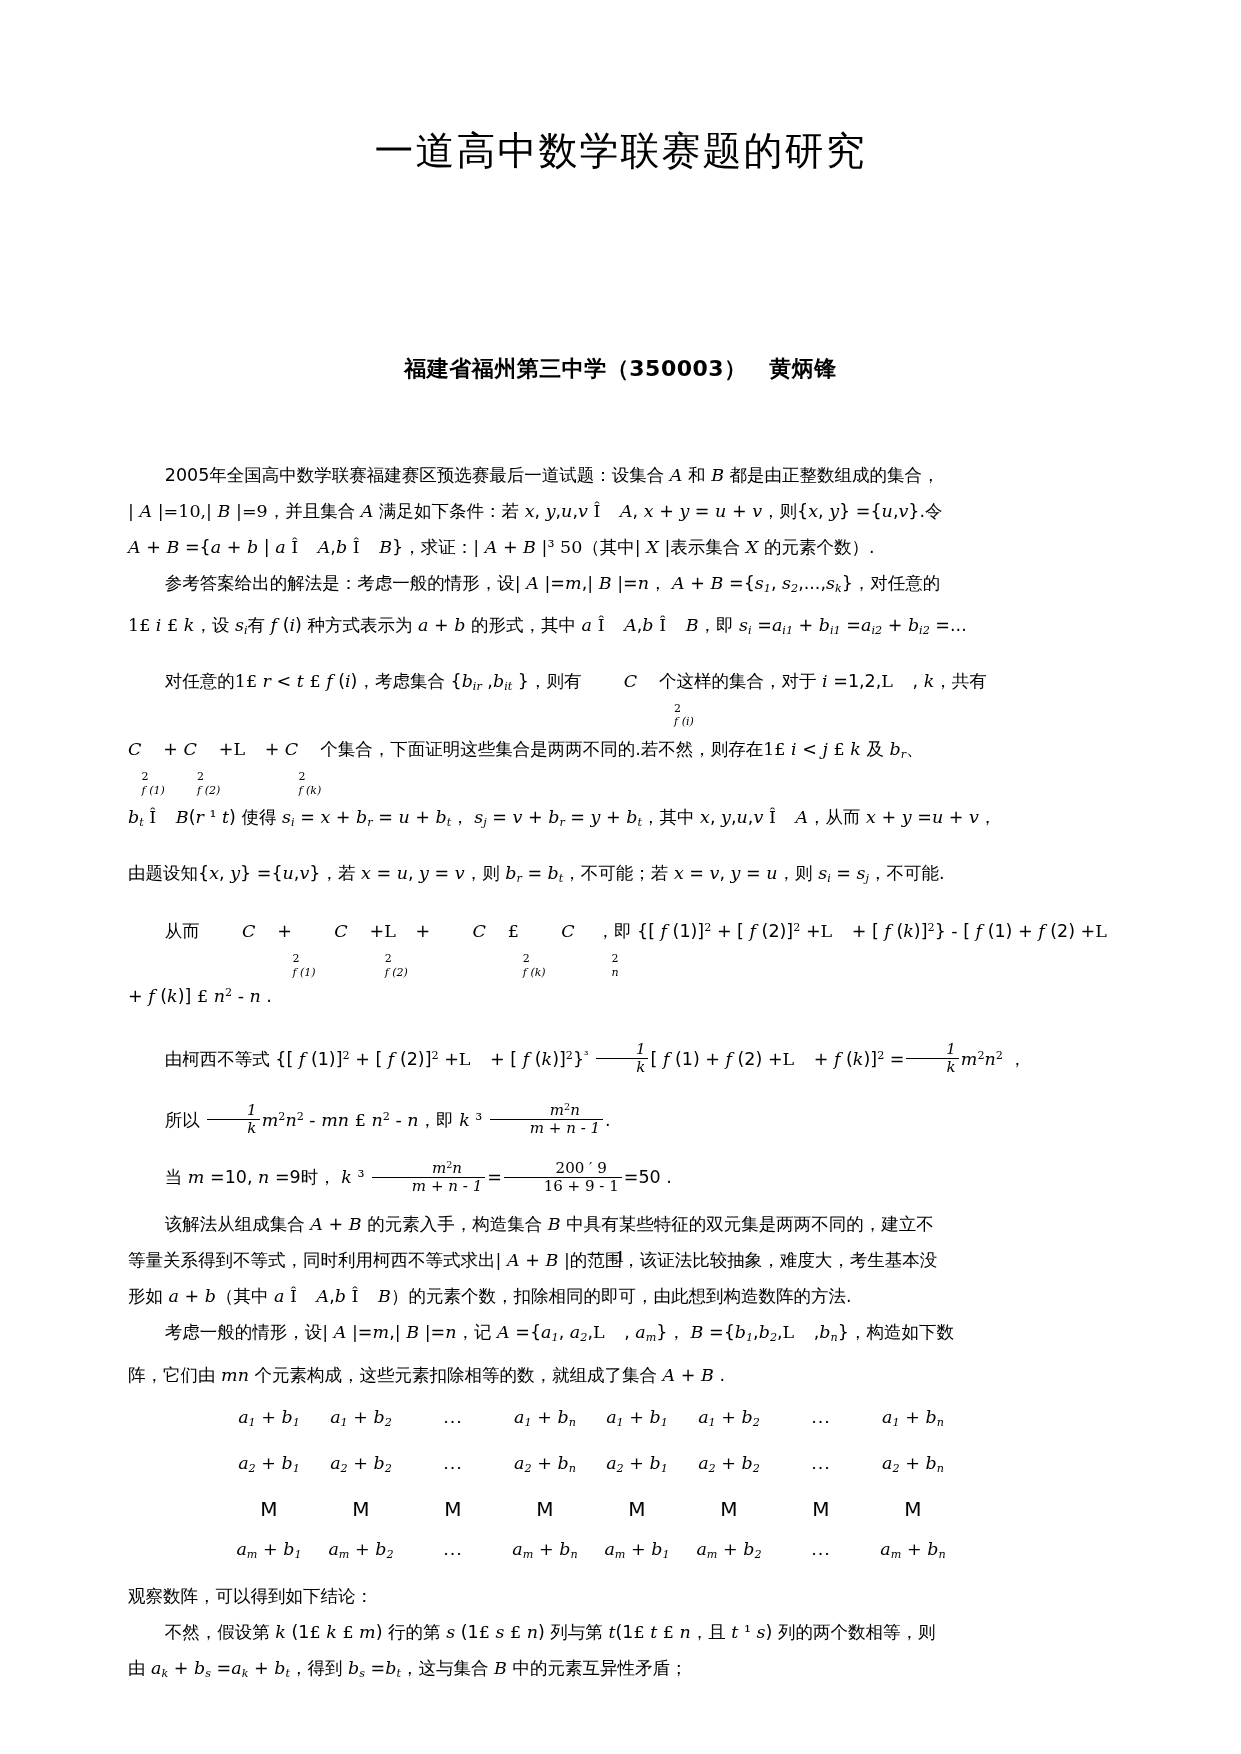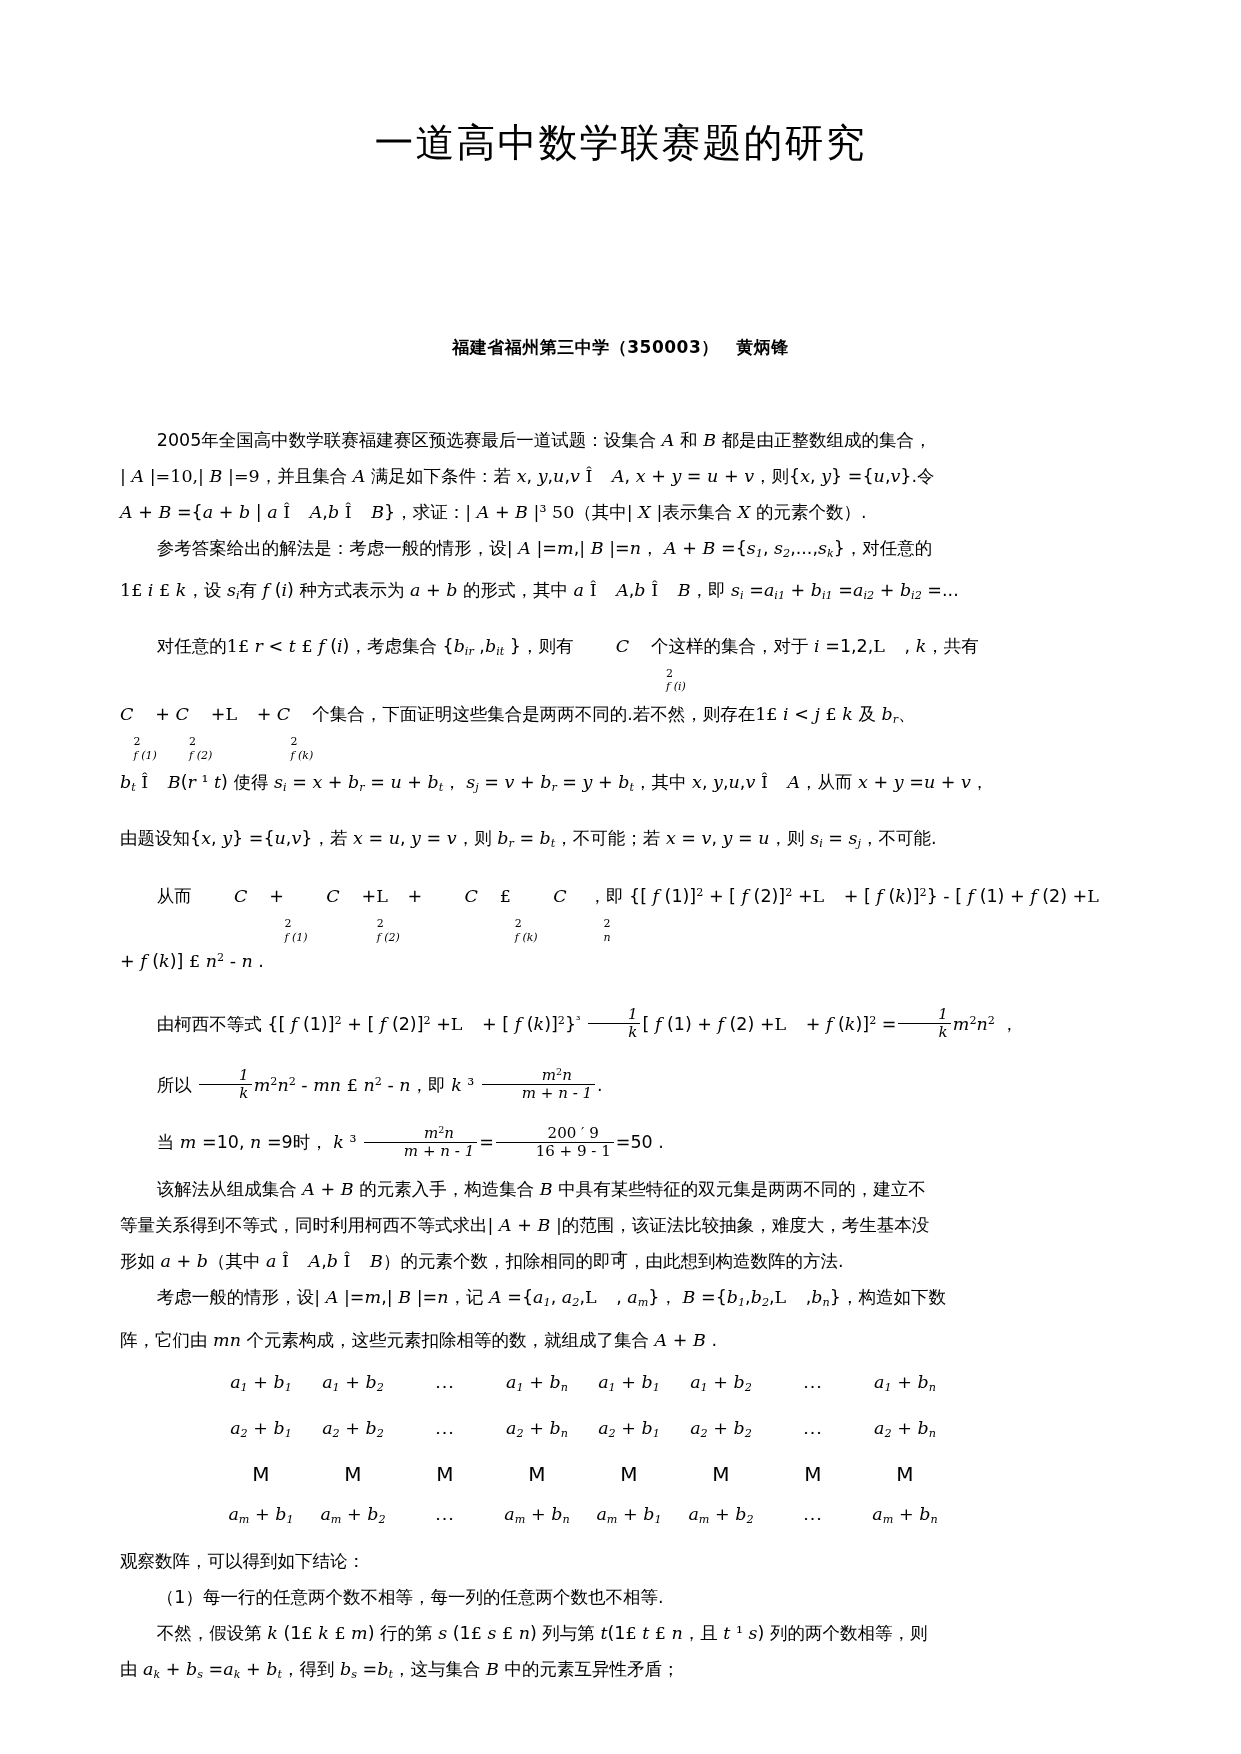--- a/index.html
+++ b/index.html
@@ -7,37 +7,37 @@
   body{
     width:1241px; height:1754px;
     font-family:"DejaVu Sans","Liberation Sans",sans-serif;
     color:#000;
     position:relative;
     overflow:hidden;
   }
   .page{
     position:relative;
     width:1241px;height:1318px;
-    padding:4px;
+    padding:12px;
     box-sizing:border-box;
   }
   .title{
     text-align:center;
     font-size:39px;
     font-weight:400;
     letter-spacing:2px;
     margin:0;
     padding-top:112px;
     font-family:"DejaVu Sans","Liberation Sans",sans-serif;
   }
   .author{
     text-align:center;
-    font-size:17px;
+    font-size:22px;
     font-weight:bold;
-    margin:8px;
+    margin:18px;
     padding-top:158px;
     letter-spacing:0.5px;
   }
   .body{
     margin:0 116px 0 116px;
     padding-top:55px;
     font-size:17.5px;
     line-height:36px;
     text-align:justify;
   }
@@ -195,21 +195,20 @@
         <span class="mcell dots">...</span>
         <span class="mcell"><i>a</i><sub>m</sub> + <i>b</i><sub>n</sub></span>
         <span class="mcell"><i>a</i><sub>m</sub> + <i>b</i><sub>1</sub></span>
         <span class="mcell"><i>a</i><sub>m</sub> + <i>b</i><sub>2</sub></span>
         <span class="mcell dots">...</span>
         <span class="mcell"><i>a</i><sub>m</sub> + <i>b</i><sub>n</sub></span>
       </div>
     </div>
 
     <p class="noindent">观察数阵，可以得到如下结论：</p>
-    <p class="indent">（1）每一行的任意两个数不相等，每一列的任意两个数也不相等.</p>
 
     <p class="indent">
       不然，假设第 <i>k</i> (1<span class="mo">£</span> <i>k</i> <span class="mo">£</span> <i>m</i>) 行的第 <i>s</i> (1<span class="mo">£</span> <i>s</i> <span class="mo">£</span> <i>n</i>) 列与第 <i>t</i>(1<span class="mo">£</span> <i>t</i> <span class="mo">£</span> <i>n</i>，且 <i>t</i> <span class="mo">¹</span> <i>s</i>) 列的两个数相等，则
     </p>
     <p class="noindent">
       由 <i>a</i><sub>k</sub> + <i>b</i><sub>s</sub> =<i>a</i><sub>k</sub> + <i>b</i><sub>t</sub>，得到 <i>b</i><sub>s</sub> =<i>b</i><sub>t</sub>，这与集合 <i>B</i> 中的元素互异性矛盾；
     </p>
 
   </div>
 

